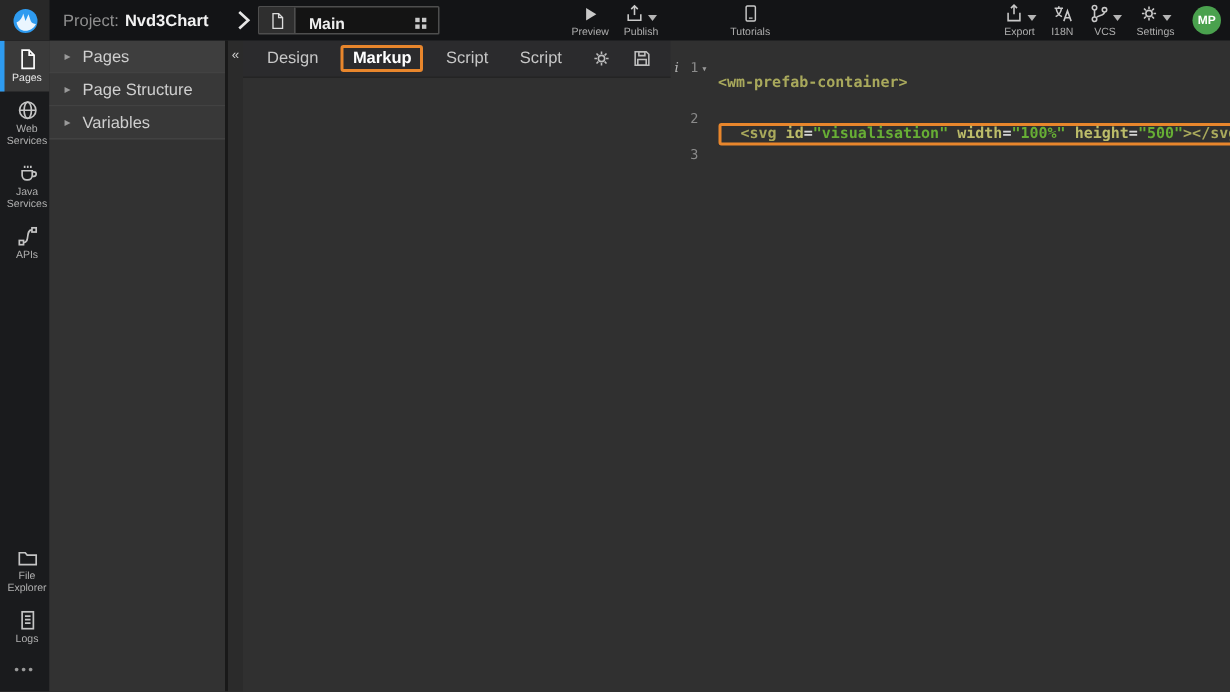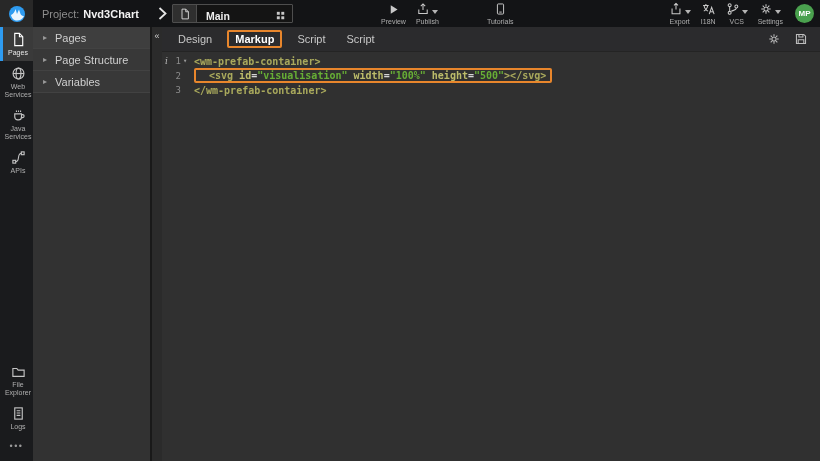--- a/index.html
+++ b/index.html
@@ -52,38 +52,38 @@
   .panel { width:117px; background:#323232; display:flex; flex-direction:column; }
   .panel-row { height:22px; display:flex; align-items:center; background:#383838;
                border-bottom:1px solid #424242; color:#cfcfcf; font-size:11px; cursor:pointer; }
   .panel-row:first-child { background:#3e3e3e; }
   .panel-row .tri { color:#9a9a9a; font-size:8px; margin:0 8px 0 10px; }
   .panel-divider { width:2px; background:#191919; }
   .collapse-strip { width:10px; background:#2b2b2b; text-align:center; }
   .collapse-btn { color:#d0d0d0; font-size:9px; padding-top:4px; cursor:pointer; }
 
   
-  .editor { flex:1; display:flex; flex-direction:column; background:#303030; min-width:0; }
+  .editor { flex:1; display:flex; flex-direction:row; background:#303030; min-width:0; }
   .tabbar { height:25px; background:#2b2b2d; border-bottom:1px solid #242424;
             display:flex; align-items:center; padding-left:14px; }
   .tab { color:#c7c7c7; font-size:11px; margin-right:17px; padding:2px 2px; cursor:pointer; white-space:nowrap; }
   .tab.active { color:#ffffff; font-weight:bold; }
   .tab.annotated { border:2px solid #e8862c; border-radius:2px; padding:1px 6px; margin-left:-4px; margin-right:13px; }
   .tab-tools { margin-left:auto; display:flex; align-items:center; gap:13px; padding-right:12px; }
   .tool-btn { color:#bdbdbd; cursor:pointer; display:flex; align-items:center; }
 
   .code { flex:1; font-family:"DejaVu Sans Mono", monospace; font-size:10px; padding-top:3px; cursor:text; }
   .cl { display:flex; align-items:center; min-height:12px; }
   .gut { width:27px; flex:0 0 27px; display:flex; align-items:center; justify-content:flex-end;
          color:#8b8b8b; font-size:9px; position:relative; }
   .gut .num { text-align:right; }
   .gut .fold { width:8px; color:#9a9a9a; font-size:7px; text-align:center; cursor:pointer; }
   .gut .info { position:absolute; left:3px; font-family:"DejaVu Serif", serif; font-style:italic;
                font-size:9px; color:#b5b5b5; }
-  .ct { padding-left:5px; white-space:pre; font-weight:600; }
+  .ct { padding-left:5px; white-space:pre; font-weight:600;margin-top:20px; }
   .tok-tag { color:#a9a95c; }
   .tok-attr { color:#bcbc6a; }
   .tok-eq { color:#d4d4d4; }
   .tok-str { color:#67ae35; }
   .ann-box { display:inline-block; border:2px solid #e8862c; border-radius:2px;
              padding:0 4px 0 13px; margin:1px 0; }
 
   svg { display:block; }
 </style>
 </head>
@@ -382,18 +382,17 @@
             <span class="num">2</span>
             <span class="fold"></span>
           </div>
           <div class="ct"><span class="ann-box"><span class="tok-tag">&lt;svg </span><span class="tok-attr">id</span><span class="tok-eq">=</span><span class="tok-str">"visualisation"</span><span class="tok-sp"> </span><span class="tok-attr">width</span><span class="tok-eq">=</span><span class="tok-str">"100%"</span><span class="tok-sp"> </span><span class="tok-attr">height</span><span class="tok-eq">=</span><span class="tok-str">"500"</span><span class="tok-tag">&gt;&lt;/svg&gt;</span></span></div>
         </div>
         <div class="cl">
           <div class="gut">
             <span class="num">3</span>
             <span class="fold"></span>
           </div>
-          <div class="ct"><span class="tok-tag">&lt;/wm-prefab-container&gt;</span></div>
         </div>
       </div>
   </main>
 
 </div>
 
 </body></html>

